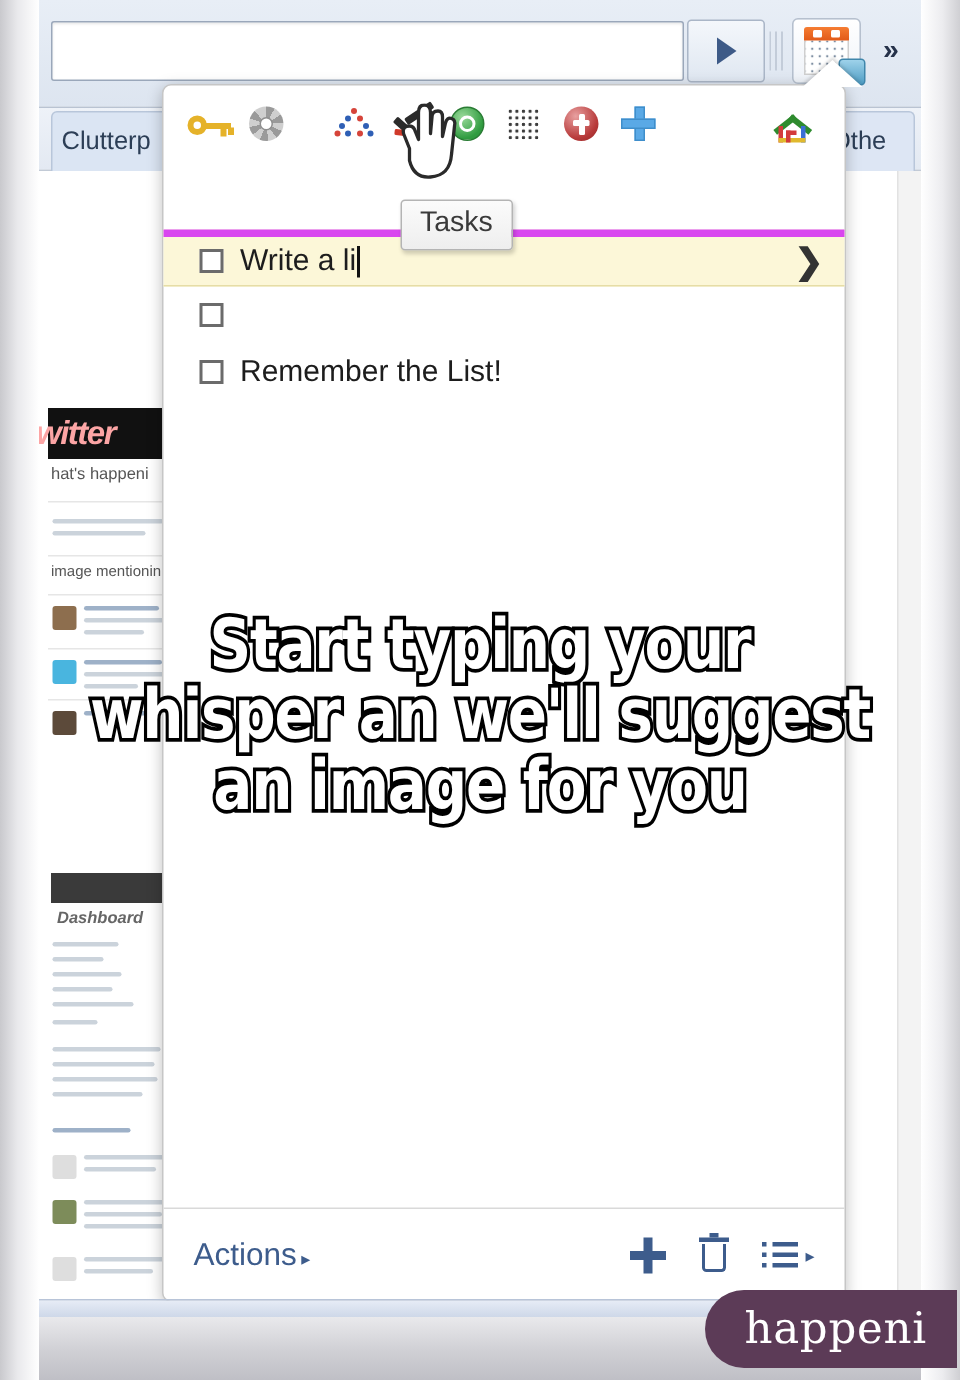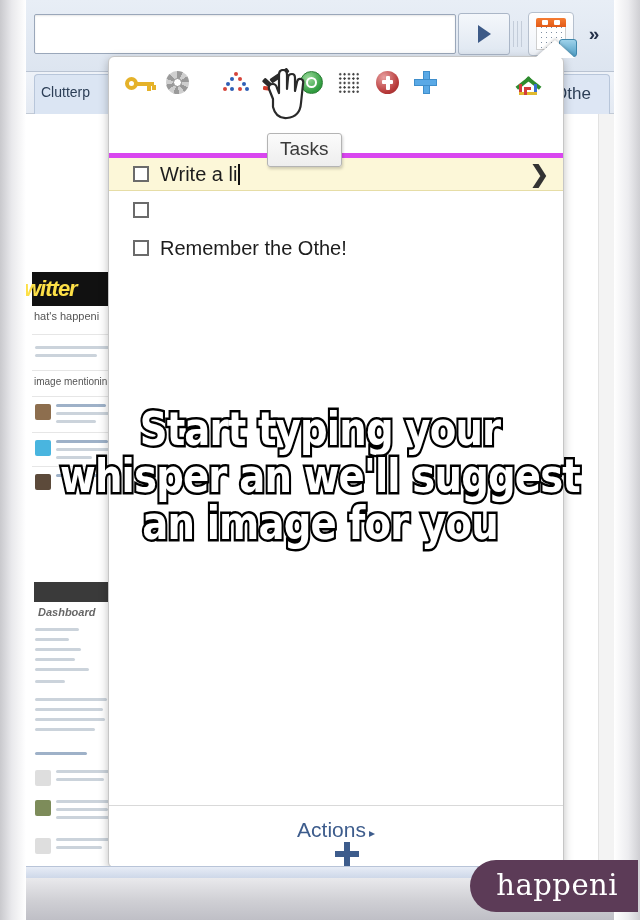--- a/index.html
+++ b/index.html
@@ -81,21 +81,21 @@
   
   .bookmarks-bar {
     position:absolute; left:26px; top:72px; right:26px; height:42px;
     background:linear-gradient(#eef2f8,#e3e9f2);
     border-bottom:1px solid #c2cad6;
   }
   .bm-tab {
     position:absolute; left:8px; top:2px; width:98px; height:40px;
     background:#dbe5f3; border:1px solid #b8c6da; border-bottom:none;
     border-radius:4px 4px 0 0;
-    color:#2c3e56; font-size:14px; padding:9px 0 0 6px;
+    color:#2c3e56; font-size:17px; padding:9px 0 0 6px;
     white-space:nowrap; overflow:hidden;
   }
   .bm-other {
     position:absolute; right:4px; top:2px; width:62px; height:40px;
     background:#dde6f4; border:1px solid #b8c6da; border-bottom:none;
     border-radius:4px 4px 0 0;
     color:#2c3e56; font-size:17px; padding:9px 0 0 5px;
     white-space:nowrap; overflow:hidden;
   }
 
@@ -108,21 +108,21 @@
     position:absolute; left:6px; top:0; width:86px; bottom:0;
     border-right:1px solid #dcdcdc;
     background:#fff;
   }
   
   .tw-logo {
     position:absolute; left:0; top:158px; width:86px; height:34px;
     background:#111; display:flex;align-items:center;
   }
   .tw-logo span {
-    color:#fde047; font-size:22px; font-weight:bold; font-style:italic;
+    color:#fca5a5; font-size:22px; font-weight:bold; font-style:italic;
     letter-spacing:-1px; margin-left:-8px;
   }
   .tw-whats { position:absolute; left:2px; top:196px; font-size:11px; color:#555; white-space:nowrap; }
   .blurline { position:absolute; left:3px; height:3px; background:#b9c4cf; border-radius:2px; opacity:.75; }
   .blurline.dark { background:#7d97b5; }
   .avatarsq { position:absolute; left:3px; width:16px; height:16px; border-radius:2px; }
   .hr-thin { position:absolute; left:0; width:86px; height:1px; background:#e6e6e6; }
   .wp-black { position:absolute; left:2px; top:468px; width:82px; height:20px; background:#3a3a3a; }
   .wp-dash { position:absolute; left:6px; top:492px; font-size:11px; color:#666; font-style:italic;font-weight:bold; }
   .right-gutter { position:absolute; right:0; top:0; bottom:0; width:16px; background:#f3f3f3; border-left:1px solid #e2e2e2;}
@@ -232,21 +232,21 @@
     border:1px solid #b4b4b4; border-radius:3px;
     padding:4px 12px 6px; font-size:19px; color:#3a3a3a;
     box-shadow:1px 2px 3px rgba(0,0,0,.18);
     z-index:10;
   }
 
   
   .popup-footer {
     position:absolute; left:0; right:0; bottom:0; height:62px;
     border-top:1px solid #d9d9d9;
-    display:flex; align-items:center; padding:12px 20px;flex-direction:column;
+    display:flex; align-items:center; padding:12px 20px;
   }
   .actions-link { font-size:21px; color:#3d5c8c; }
   .actions-link .tri { font-size:12px; margin-left:3px; }
   .foot-spacer { flex:1; }
   .f-icon { margin-left:22px; color:#3d5c8c; display:flex; align-items:center; }
   .plus-ic { position:relative; width:24px; height:24px; }
   .plus-ic .v{position:absolute;left:9px;top:0;width:6px;height:24px;background:#3d5c8c;}
   .plus-ic .h{position:absolute;left:0;top:9px;width:24px;height:6px;background:#3d5c8c;}
   .trash-ic { position:relative; width:20px; height:24px; }
   .trash-ic .lid{position:absolute;left:0;top:0;width:20px;height:3px;background:#3d5c8c;}
@@ -458,21 +458,21 @@
         <span class="cbx"></span>
         <span class="task-label">Write a li</span>
         <span class="caret-cursor"></span>
         <span class="row-chev">❯</span>
       </div>
       <div class="task-row">
         <span class="cbx"></span>
       </div>
       <div class="task-row">
         <span class="cbx"></span>
-        <span class="task-label">Remember the Othe!</span>
+        <span class="task-label">Remember the List!</span>
       </div>
     </div>
 
     <div class="popup-footer">
       <span class="actions-link">
         <span>Actions</span><span class="tri">▸</span>
       </span>
       <span class="foot-spacer"></span>
       <span class="f-icon">
         <span class="plus-ic">

